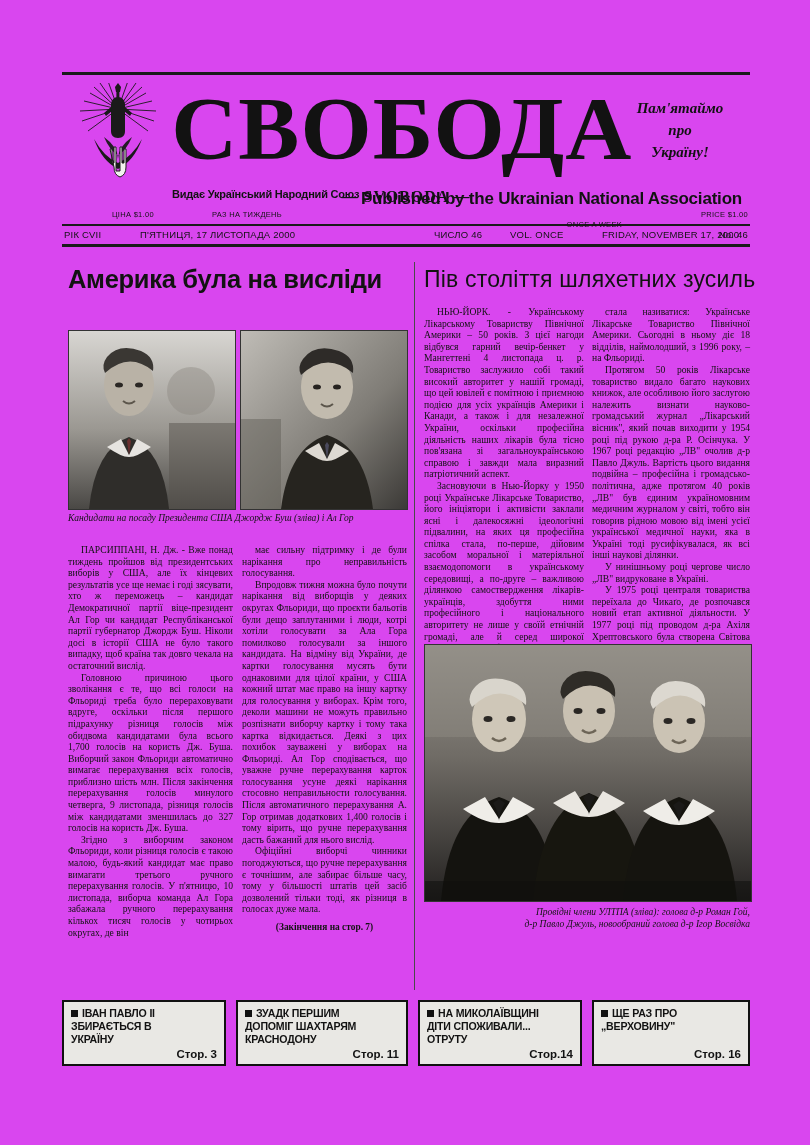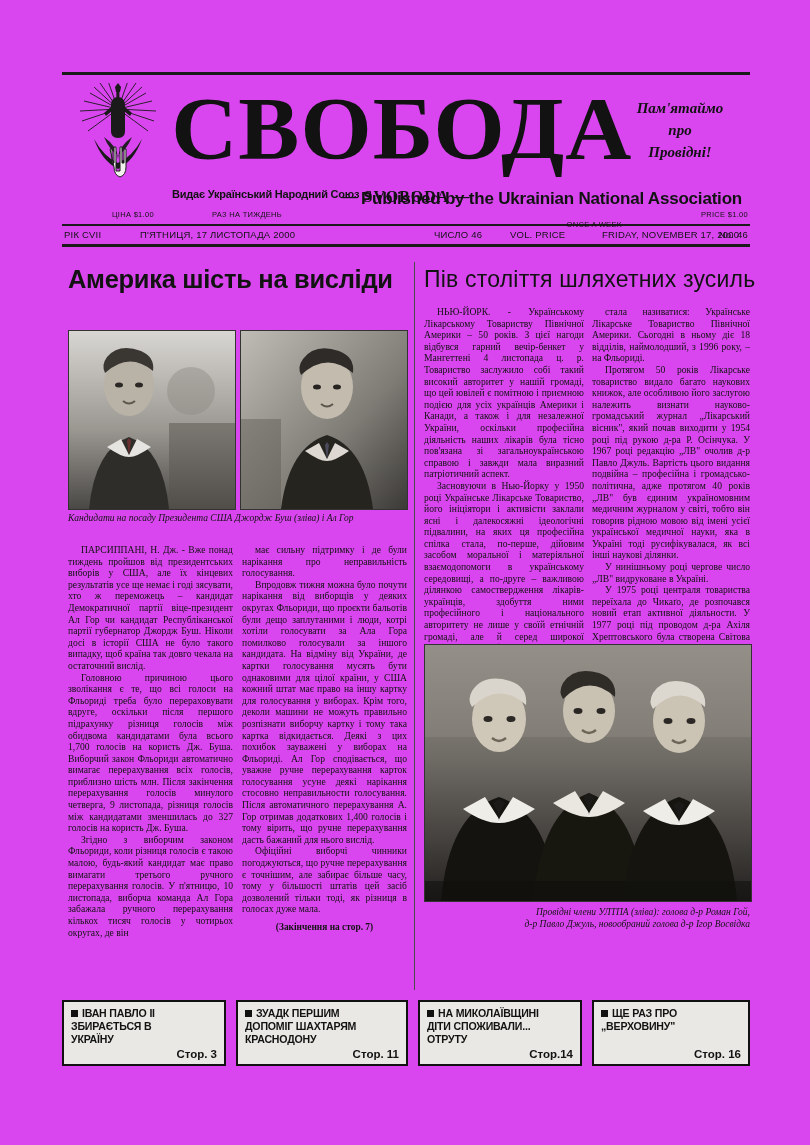--- a/index.html
+++ b/index.html
@@ -294,21 +294,21 @@
             <path d="M40 66 l2 0 l0 14 l2 0 l0 -16 l2 0 l0 24 l4 0 l0 -24 l2 0 l0 16 l2 0 l0 -14 l2 0 l0 18 q0 8 -6 10 q-6 -2 -6 -10 z" fill="#f2f1ee" stroke="#1a1a1a" stroke-width="1"></path>
           </g>
         </svg>
       </div>
 
       <div class="nameplate">СВОБОДА</div>
 
       <div class="slogan">
         <div>Пам'ятаймо</div>
         <div>про</div>
-        <div>Провідні!</div>
+        <div>Україну!</div>
       </div>
     </div>
 
     <div class="mast-pub">
       <div class="pub-left">Видає Український Народний Союз</div>
       <div class="pub-mid">— SVOBODA —</div>
       <div class="pub-right">Published by the Ukrainian National Association</div>
     </div>
 
     <div class="mast-price">
@@ -317,33 +317,33 @@
       <span class="mp-c">ONCE A WEEK</span>
       <span class="mp-d">PRICE $1.00</span>
     </div>
 
     <div class="rule-mid"></div>
 
     <div class="mast-issue">
       <span class="mi-a">РІК CVII</span>
       <span class="mi-b">П'ЯТНИЦЯ, 17 ЛИСТОПАДА 2000</span>
       <span class="mi-c">ЧИСЛО 46</span>
-      <span class="mi-d">VOL. PRICE</span>
+      <span class="mi-d">VOL. ONCE</span>
       <span class="mi-e">FRIDAY, NOVEMBER 17, 2000</span>
       <span class="mi-f">No. 46</span>
     </div>
 
     <div class="rule-bot"></div>
   </div>
 
   <div class="content">
     <div class="vdivide vd-1"></div>
 
     <div class="hl-left">
-      <div>Америка шість на вислiди</div>
+      <div>Америка була на вислiди</div>
     </div>
 
     <div class="hl-right">Пів століття шляхетних зусиль</div>
 
     <div class="photo ph-bush">
       <svg class="ht" viewBox="0 0 166 178" preserveAspectRatio="none">
         <defs>
           <linearGradient id="bgA" x1="0" y1="0" x2="0" y2="1">
             <stop offset="0%" stop-color="#d8d6d2"></stop>
               <stop offset="55%" stop-color="#9b9892"></stop>

